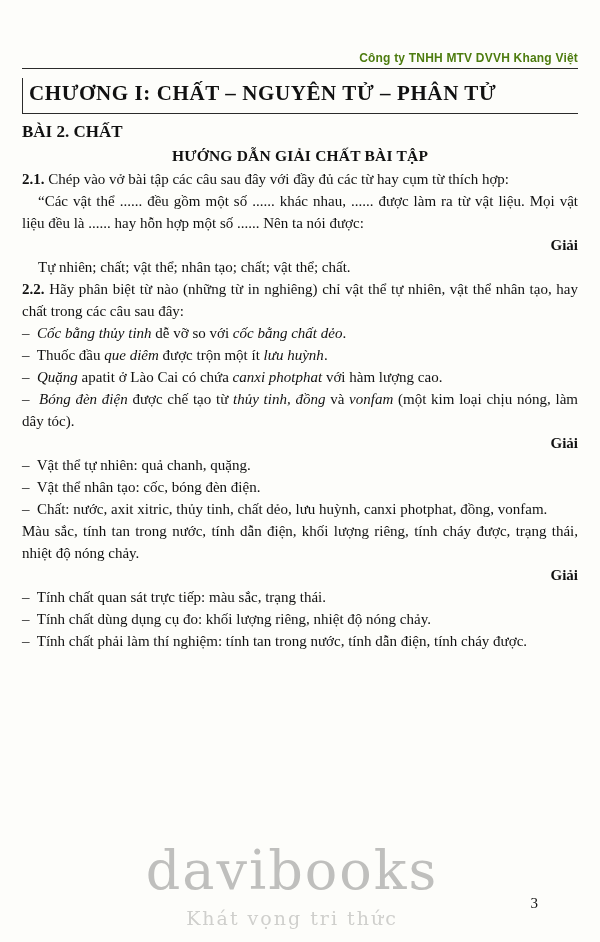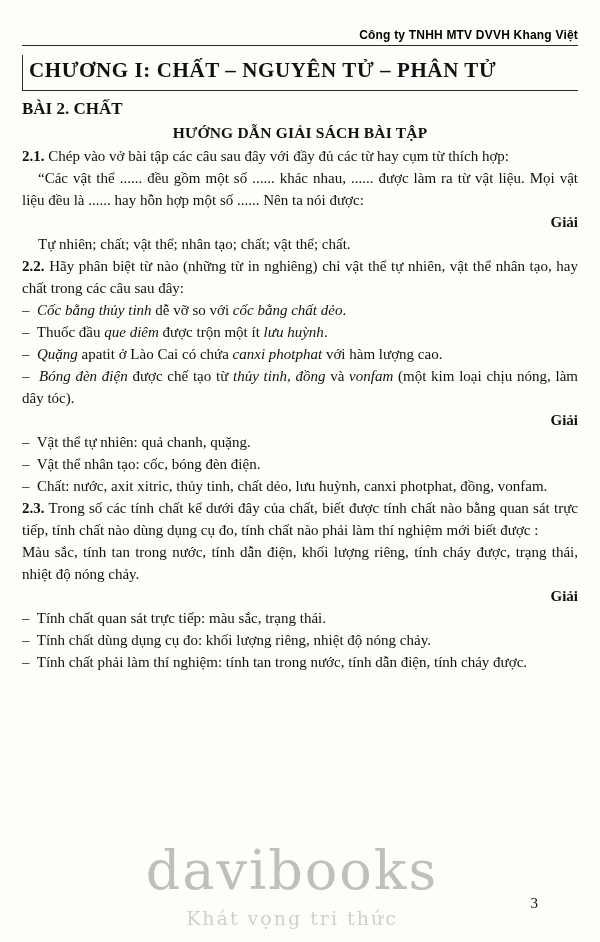--- a/index.html
+++ b/index.html
@@ -11,26 +11,26 @@
   .page {
     position: relative;
     width: 600px;
     height: 942px;
     background: #fdfdfa;
     color: #111;
     padding: 0 22px;
     overflow: hidden;
   }
   .header {
-    padding-top: 28px;
+    padding-top: 51px;
     text-align: right;
     font-family: "Liberation Sans", sans-serif;
     font-size: 12px;
     font-weight: bold;
-    color: #000000;
+    color: #4d7c0f;
     letter-spacing: 0.2px;
   }
   .header-rule {
     border-bottom: 1.5px solid #2b2b2b;
     margin-top: 3px;
   }
   .chapter {
     margin-top: 9px;
     padding: 3px 0 7px 6px;
     border-left: 1.5px solid #2b2b2b;
@@ -106,37 +106,36 @@
 
   <div class="header">
     <span>Công ty TNHH MTV DVVH Khang Việt</span>
   </div>
   <div class="header-rule"></div>
 
   <h1 class="chapter">CHƯƠNG I:  CHẤT – NGUYÊN TỬ – PHÂN TỬ</h1>
 
   <h2 class="lesson">BÀI 2. CHẤT</h2>
 
-  <h3 class="section">HƯỚNG DẪN GIẢI SÁCH BÀI TẬP</h3>
+  <h3 class="section">HƯỚNG DẪN GIẢI CHẤT BÀI TẬP</h3>
 
   <div id="content">
       <p class="numbered"><span class="b">2.1.</span><span> Chép vào vở bài tập các câu sau đây với đầy đủ các từ hay cụm từ thích hợp:</span></p>
       <p class="indent"><span>“Các vật thể ...... đều gồm một số ...... khác nhau, ...... được làm ra từ vật liệu. Mọi vật liệu đều là ...... hay hỗn hợp một số ...... Nên ta nói được:</span></p>
       <p class="giai"><span class="b">Giải</span></p>
       <p class="indent"><span>Tự nhiên; chất; vật thể; nhân tạo; chất; vật thể; chất.</span></p>
       <p class="numbered"><span class="b">2.2.</span><span> Hãy phân biệt từ nào (những từ in nghiêng) chỉ vật thể tự nhiên, vật thể nhân tạo, hay chất trong các câu sau đây:</span></p>
       <p class="item"><span>–&nbsp; </span><span class="i">Cốc bằng thủy tinh</span><span> dễ vỡ so với </span><span class="i">cốc bằng chất dẻo</span><span>.</span></p>
       <p class="item"><span>–&nbsp; Thuốc đầu </span><span class="i">que diêm</span><span> được trộn một ít </span><span class="i">lưu huỳnh</span><span>.</span></p>
       <p class="item"><span>–&nbsp; </span><span class="i">Quặng</span><span> apatit ở Lào Cai có chứa </span><span class="i">canxi photphat</span><span> với hàm lượng cao.</span></p>
       <p class="item"><span>–&nbsp; </span><span class="i">Bóng đèn điện</span><span> được chế tạo từ </span><span class="i">thủy tinh, đồng</span><span> và </span><span class="i">vonfam</span><span> (một kim loại chịu nóng, làm dây tóc).</span></p>
       <p class="giai"><span class="b">Giải</span></p>
       <p class="item"><span>–&nbsp; Vật thể tự nhiên: quả chanh, quặng.</span></p>
       <p class="item"><span>–&nbsp; Vật thể nhân tạo: cốc, bóng đèn điện.</span></p>
       <p class="item"><span>–&nbsp; Chất: nước, axit xitric, thủy tinh, chất dẻo, lưu huỳnh, canxi photphat, đồng, vonfam.</span></p>
-      <p class="numbered"><span class="b">2.3.</span><span> Trong số các tính chất kể dưới đây của chất, biết được tính chất nào bằng quan sát trực tiếp, tính chất nào dùng dụng cụ đo, tính chất nào phải làm thí nghiệm mới biết được :</span></p>
       <p class="plain"><span>Màu sắc, tính tan trong nước, tính dẫn điện, khối lượng riêng, tính cháy được, trạng thái, nhiệt độ nóng chảy.</span></p>
       <p class="giai"><span class="b">Giải</span></p>
       <p class="item"><span>–&nbsp; Tính chất quan sát trực tiếp: màu sắc, trạng thái.</span></p>
       <p class="item"><span>–&nbsp; Tính chất dùng dụng cụ đo: khối lượng riêng, nhiệt độ nóng chảy.</span></p>
       <p class="item"><span>–&nbsp; Tính chất phải làm thí nghiệm: tính tan trong nước, tính dẫn điện, tính cháy được.</span></p>
     </div>
 
   <div class="watermark">
     <div class="wm-main">davibooks</div>
     <div class="wm-sub">Khát vọng tri thức</div>

